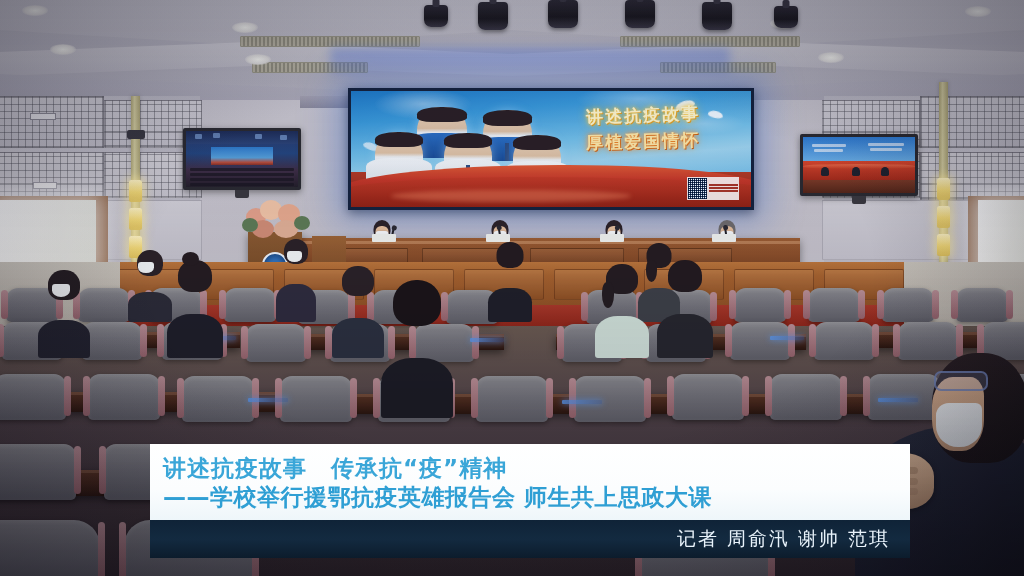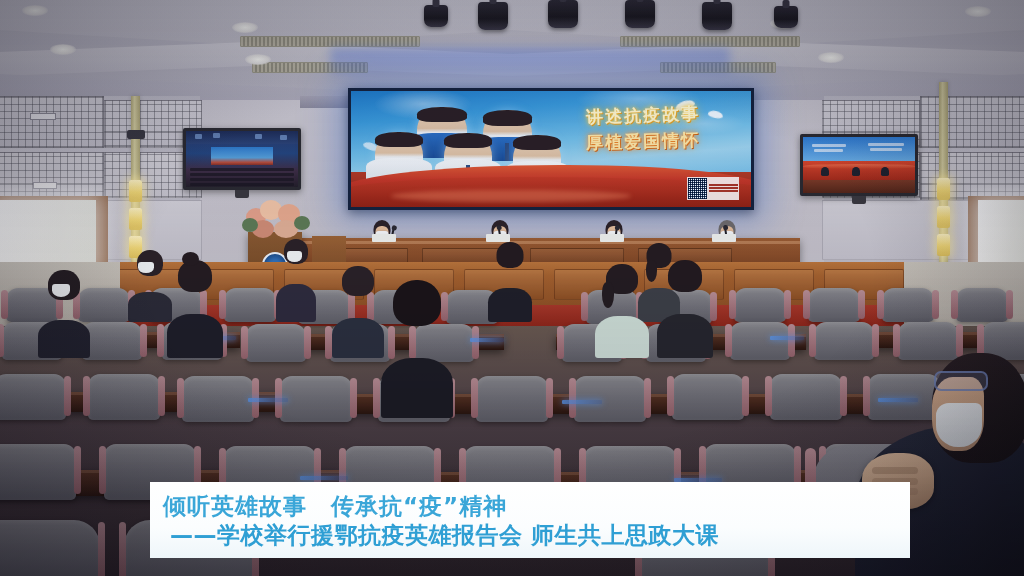--- a/index.html
+++ b/index.html
@@ -411,21 +411,20 @@
   }
   .lt-line1 {
     font-size:23px; color:#3aa6d8; font-weight:600; letter-spacing:1px;
     line-height:1.22; white-space:nowrap;
     font-family:"DejaVu Sans","Liberation Sans",sans-serif;
   }
   .lt-line2 {
     font-size:23px; color:#2f9fd4; font-weight:600; letter-spacing:.5px;
     line-height:1.22; white-space:nowrap; margin-top:1px;
     font-family:"DejaVu Sans","Liberation Sans",sans-serif;
-    margin-left:7px;
   }
   .lt-credit {
     height:38px; background:linear-gradient(180deg,#0f2337 0%,#132a40 50%,#0c1c2c 100%);
     display:flex; align-items:center; justify-content:flex-end;
     padding-right:20px;
   }
   .lt-credit span {
     color:#e9f3fb; font-size:19px; letter-spacing:2px; font-weight:500;
     font-family:"DejaVu Sans","Liberation Sans",sans-serif;
   }
@@ -810,19 +809,22 @@
     <div class="fg-glass"></div>
     <div class="fg-hands"></div>
   </div>
 
   <div class="cool-grade"></div>
   <div class="vignette"></div>
 
   <div class="lower-third">
     <div class="lt-main">
       <div class="lt-text">
-        <div class="lt-line1">倾听英雄故事　传承抗“疫”精神</div>
+        <div class="lt-line1">讲述抗疫故事　传承抗“疫”精神</div>
         <div class="lt-line2">——学校举行援鄂抗疫英雄报告会 师生共上思政大课</div>
       </div>
     </div>
+    <div class="lt-credit">
+      <span>记者 周俞汛 谢帅 范琪</span>
+    </div>
   </div>
 
 </div>
 
 </body></html>

